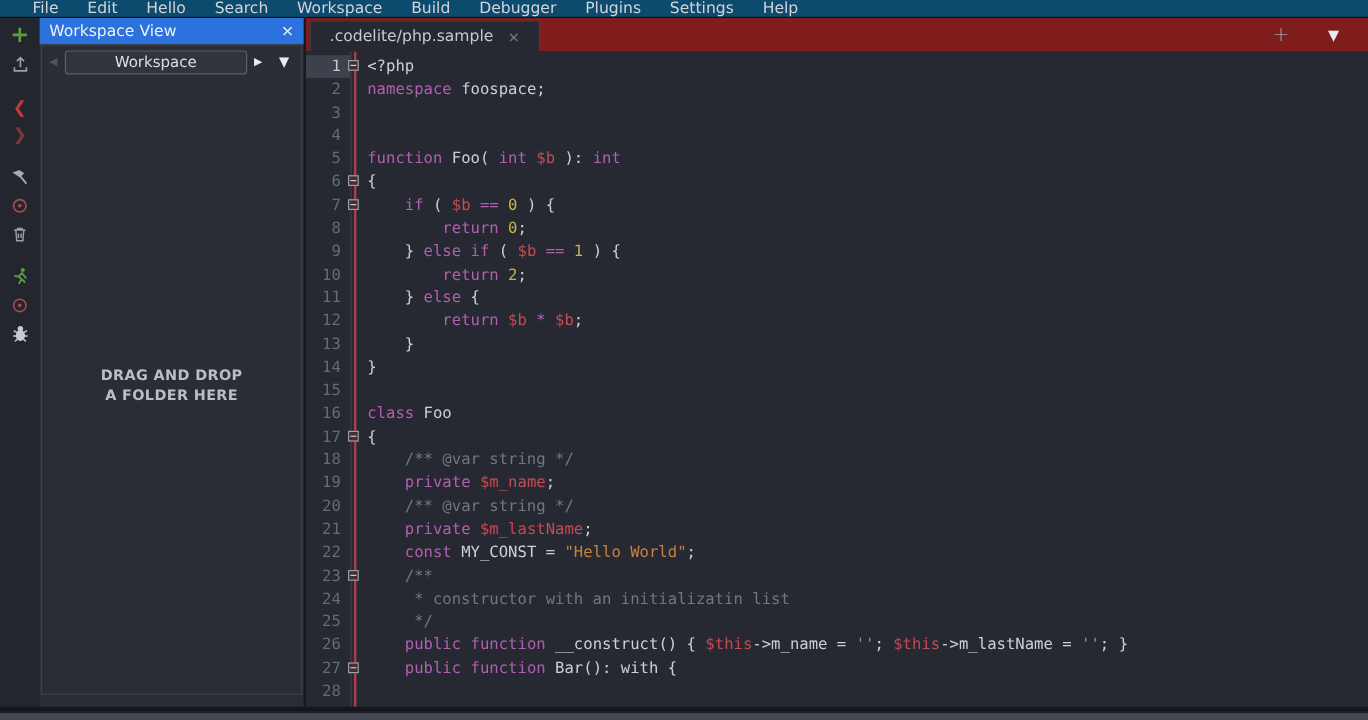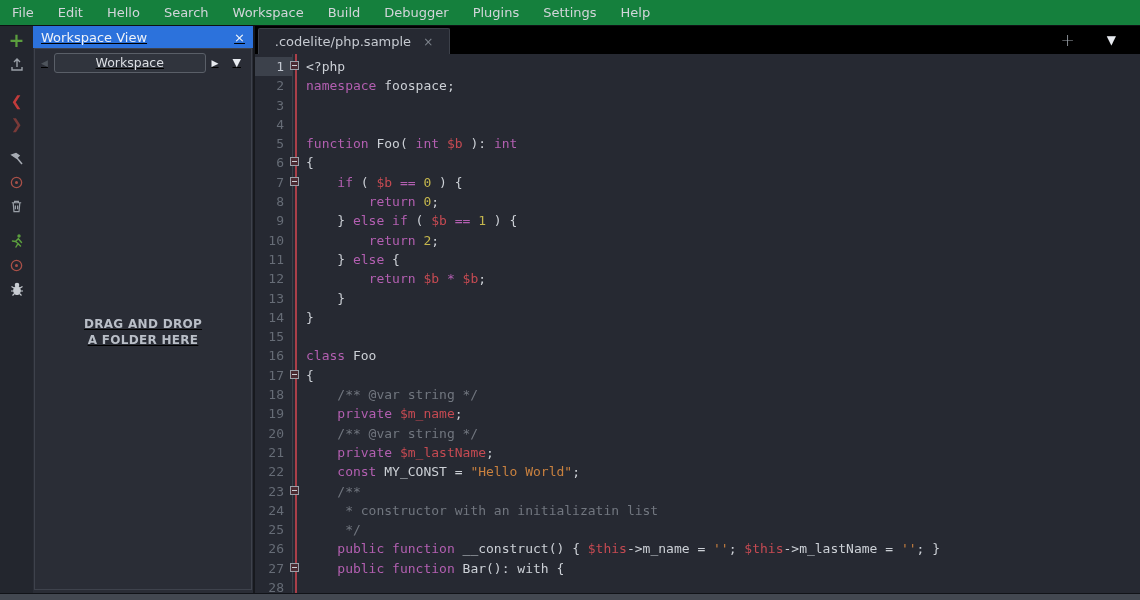--- a/index.html
+++ b/index.html
@@ -5,45 +5,45 @@
   :root{
     --accent-blue:#2c72dc; --keyword:#b35fb1; --string:#c9813f; --variable:#c54a52;
     --number:#c4b64d; --comment:#71767f; --text:#ccd0d6; --fold-line-red:#a93f49;
     --run-green:#5b9e3e; --nav-red:#c23b3b;
   }
   *{box-sizing:border-box;margin:0;padding:0;}
   body{margin:0;background:#000;font-family:"DejaVu Sans","Liberation Sans",sans-serif;}
   .app{position:relative;width:1140px;height:600px;background:#15171b;overflow:hidden;}
 
   
-  .menubar{height:26px;display:flex;align-items:center;background:#15803d;border-bottom:1px solid #0e1014;padding-left:0;}
+  .menubar{height:15px;display:flex;align-items:center;background:#0c4a6e;border-bottom:1px solid #0e1014;padding-left:15px;}
   .menu-item{color:#d2d5da;font-size:13px;padding:0 12px;line-height:25px;cursor:default;}
 
   .main{display:flex;height:574px;}
 
   
   .toolstrip{width:33px;background:#23262e;display:flex;flex-direction:column;align-items:center;flex-shrink:0;}
   .tool{width:18px;height:18px;display:flex;align-items:center;justify-content:center;font-size:15px;}
   .tool svg{display:block;}
 
   
-  .sidepanel{width:222px;flex-shrink:0;display:flex;flex-direction:column;background:#2a2d36;border-right:2px solid #17191e;text-decoration:underline;}
+  .sidepanel{width:222px;flex-shrink:0;display:flex;flex-direction:column;background:#2a2d36;border-right:2px solid #17191e;}
   .panel-tab{height:22px;background:var(--accent-blue);color:#eef2f8;font-size:13px;display:flex;align-items:center;padding:0 8px;flex-shrink:0;}
   .panel-tab .x{margin-left:auto;color:#f2f5fa;font-size:13px;}
   .panel-body{flex:1;margin:0 1px 10px 1px;border:1px solid #3e424c;display:flex;flex-direction:column;background:#2a2d36;}
   .nav-row{height:27px;display:flex;align-items:center;padding:0 6px;gap:6px;flex-shrink:0;}
   .navarrow{color:#e8ebf0;font-size:9px;}
   .navarrow.dim{color:#4e545c;}
   .navarrow.dd{font-size:11px;margin-left:8px;margin-right:4px;}
   .ws-btn{flex:1;height:20px;background:#30343d;border:1px solid #5a5f68;border-radius:3px;color:#dcdfe4;font-size:12.5px;font-family:inherit;text-align:center;}
   .dropzone{flex:1;display:flex;flex-direction:column;align-items:center;justify-content:center;color:#b9bec7;font-size:12px;font-weight:bold;letter-spacing:.3px;line-height:1.3;}
 
   
   .editor-area{flex:1;display:flex;flex-direction:column;min-width:0;}
-  .tabbar{height:28px;background:#000000;display:flex;flex-shrink:0;}
+  .tabbar{height:28px;background:#7f1d1d;display:flex;flex-shrink:0;}
   .etab{height:26px;margin-top:2px;margin-left:3px;width:192px;background:#262932;border:1px solid #3c4049;border-bottom:none;border-radius:2px 2px 0 0;display:flex;align-items:center;justify-content:center;gap:12px;color:#c6cad1;font-size:13px;}
   .etab .x{color:#7e848d;font-size:12px;}
   .tabbar-right{margin-left:auto;display:flex;align-items:center;gap:32px;padding-right:24px;}
   .newtab{color:#9aa0a8;font-size:17px;font-weight:300;}
   .tabdd{color:#e8ebf0;font-size:12px;}
 
   .code{flex:1;position:relative;background:#262932;overflow:hidden;font-family:"DejaVu Sans Mono","Liberation Mono",monospace;font-size:13px;padding-top:3px;}
   .sepline{position:absolute;left:37px;top:0;bottom:0;width:1px;background:#4b525c;opacity:.55;}
   .redline{position:absolute;left:40px;top:0;bottom:0;width:2px;background:var(--fold-line-red);}
   .row{display:flex;height:19.3px;line-height:19.3px;position:relative;}

